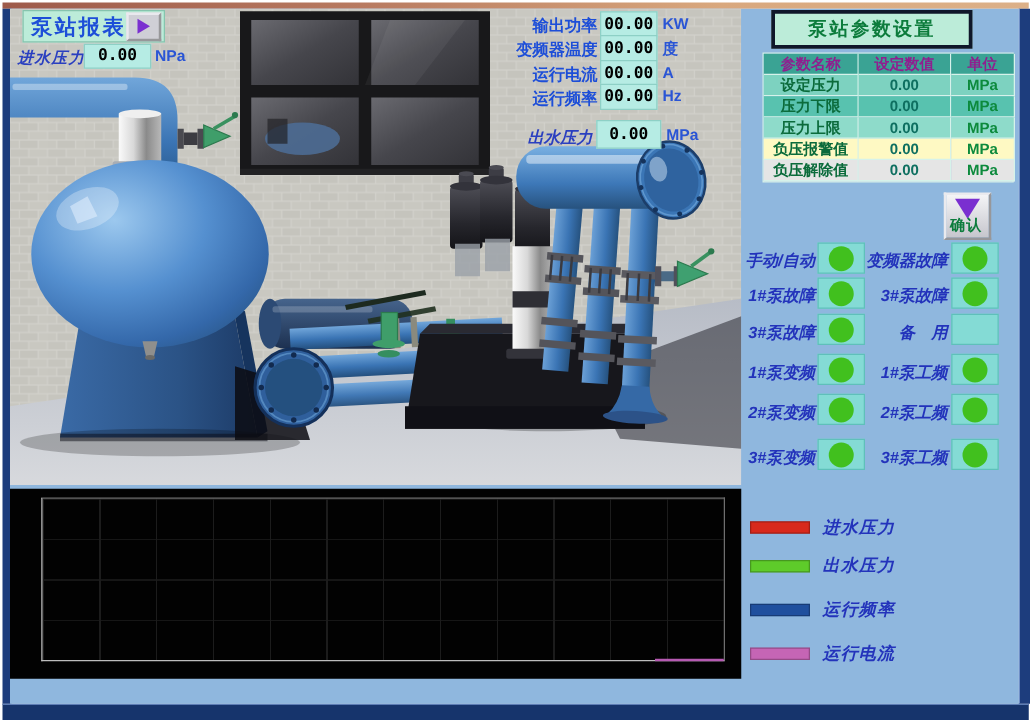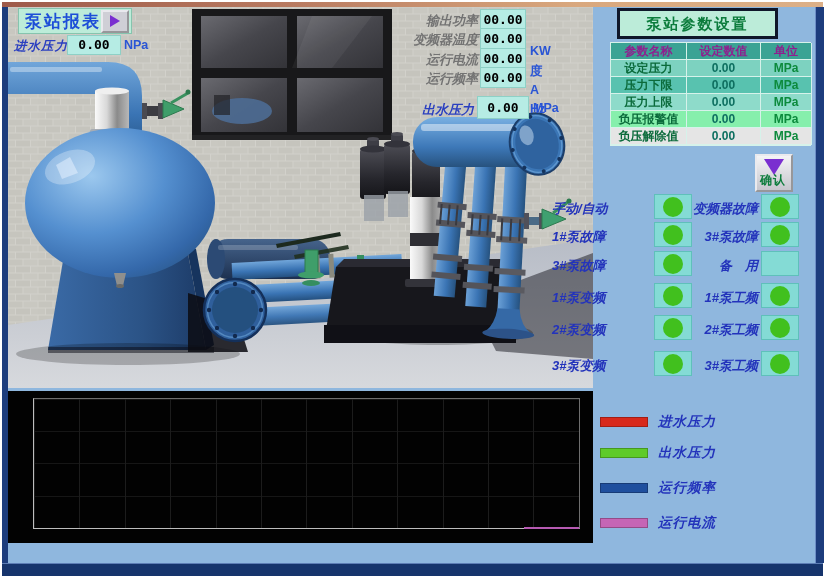--- a/index.html
+++ b/index.html
@@ -29,51 +29,51 @@
   .report-btn .txt{color:#1d4ed8;font-weight:bold;font-size:17px;letter-spacing:2px;padding-left:6px;flex:1;}
   .play{width:24px;height:19px;margin-right:2px;background:#cfcfd6;border:2px outset #e9e9ee;
         display:flex;align-items:center;justify-content:center;}
   .play .tri{width:0;height:0;border-top:6px solid transparent;border-bottom:6px solid transparent;border-left:10px solid #7a2fd0;}
 
   .inlet-lbl{left:14px;top:38px;}
   .inlet-val{left:67px;top:35px;width:52px;height:18px;line-height:18px;}
   .inlet-unit{left:124px;top:38px;}
 
   
-  .tm-label{position:absolute;left:388px;width:90px;text-align:right;color:#737373;font-weight:bold;font-style:italic;font-size:13px;white-space:nowrap;}
+  .tm-label{position:absolute;left:388px;width:90px;text-align:right;color:#1d4ed8;font-weight:bold;font-size:13px;white-space:nowrap;}
   .tm-box{position:absolute;left:480px;width:44px;height:19px;line-height:19px;}
-  .tm-unit{position:absolute;left:530px;margin-top:32px;}
+  .tm-unit{position:absolute;left:530px;}
   .tl0{top:12px}.tl1{top:31px}.tl2{top:51px}.tl3{top:70px}
   .tb0{top:9px}.tb1{top:28px}.tb2{top:48px}.tb3{top:67px}
   .tu0{top:12px}.tu1{top:31px}.tu2{top:51px}.tu3{top:70px}
   .out-label{position:absolute;left:404px;width:70px;text-align:right;top:101px;color:#2a3fc0;font-weight:bold;font-style:italic;font-size:13px;}
   .out-box{left:477px;top:96px;width:50px;height:21px;line-height:21px;}
   .out-unit{left:533px;top:101px;}
 
   
   .set-title{position:absolute;left:617px;top:8px;width:155px;height:25px;background:#bcecd9;border:3px solid #0f172a;
              color:#0c7c3c;font-weight:bold;font-size:15px;letter-spacing:2px;text-align:center;line-height:25px;}
   .ptable{position:absolute;left:598px;top:42px;width:201px;display:grid;grid-template-columns:76px 74px 51px;
           border:1px solid #d6f2ea;box-sizing:border-box;margin-left:12px;}
   .ptable .c{height:17px;line-height:17px;font-size:12px;font-weight:bold;text-align:center;
              border-right:1px solid #d6f2ea;border-bottom:1px solid #d6f2ea;box-sizing:border-box;white-space:nowrap;overflow:hidden;}
   .ptable .h{background:#3aa394;color:#8f1f8f;}
   .ptable .rA{background:#7dd2c0;} .ptable .rB{background:#58c2af;}
-  .ptable .rC{background:#8edbca;} .ptable .rD{background:#86efac;} .ptable .rE{background:#e5e5e5;}
+  .ptable .rC{background:#8edbca;} .ptable .rD{background:#fef9c3;} .ptable .rE{background:#e5e5e5;}
   .ptable .n{color:#0b6b3b;} .ptable .v{color:#0e6f60;} .ptable .u{color:#0c8a3c;}
 
   .confirm{position:absolute;left:755px;top:154px;width:38px;height:38px;
            background:linear-gradient(#f4f4f6,#c6c6cd);border:2px outset #eaeaee;cursor:pointer;box-sizing:border-box;}
   .confirm .tri-down{position:absolute;left:7px;top:3px;width:0;height:0;
            border-left:10px solid transparent;border-right:10px solid transparent;border-top:16px solid #7a2fd0;}
   .confirm .txt{position:absolute;left:3px;bottom:1px;color:#0c7c3c;font-weight:bold;font-size:12px;letter-spacing:1px;}
 
   
   .st-label{position:absolute;color:#2333bb;font-weight:bold;font-style:italic;font-size:13px;white-space:nowrap;}
-  .st-l1{left:552px;width:100px;text-align:left;}
+  .st-l1{left:552px;width:100px;text-align:right;}
   .st-l2{left:688px;width:70px;text-align:right;}
   .st-box{position:absolute;width:38px;height:25px;background:#84dbd5;border:1px solid #5fc0ba;
           display:flex;align-items:center;justify-content:center;box-sizing:border-box;}
   .st-b1{left:654px;} .st-b2{left:761px;}
   .lamp{width:20px;height:20px;border-radius:50%;background:#41c01e;}
   .sy0{top:194px}.sy1{top:222px}.sy2{top:251px}.sy3{top:283px}.sy4{top:315px}.sy5{top:351px}
   .sl0{top:200px}.sl1{top:228px}.sl2{top:257px}.sl3{top:289px}.sl4{top:321px}.sl5{top:357px}
 
   
   .lg-bar{position:absolute;left:600px;width:48px;height:10px;border:1px solid rgba(0,0,0,.25);box-sizing:border-box;}

